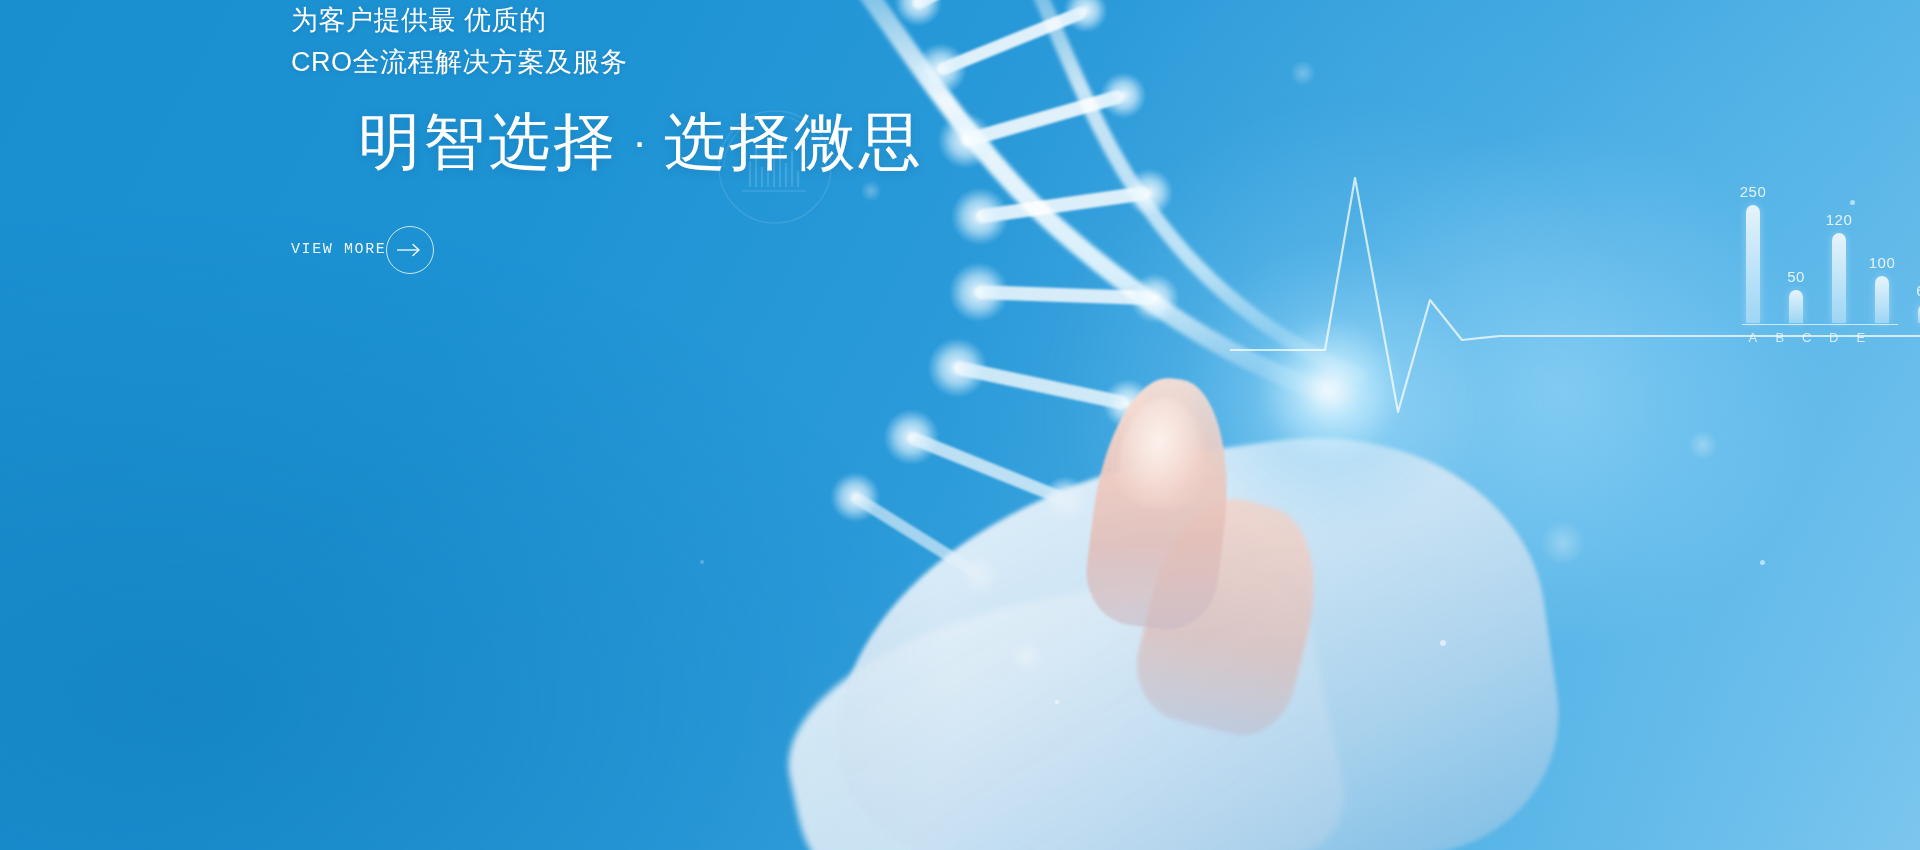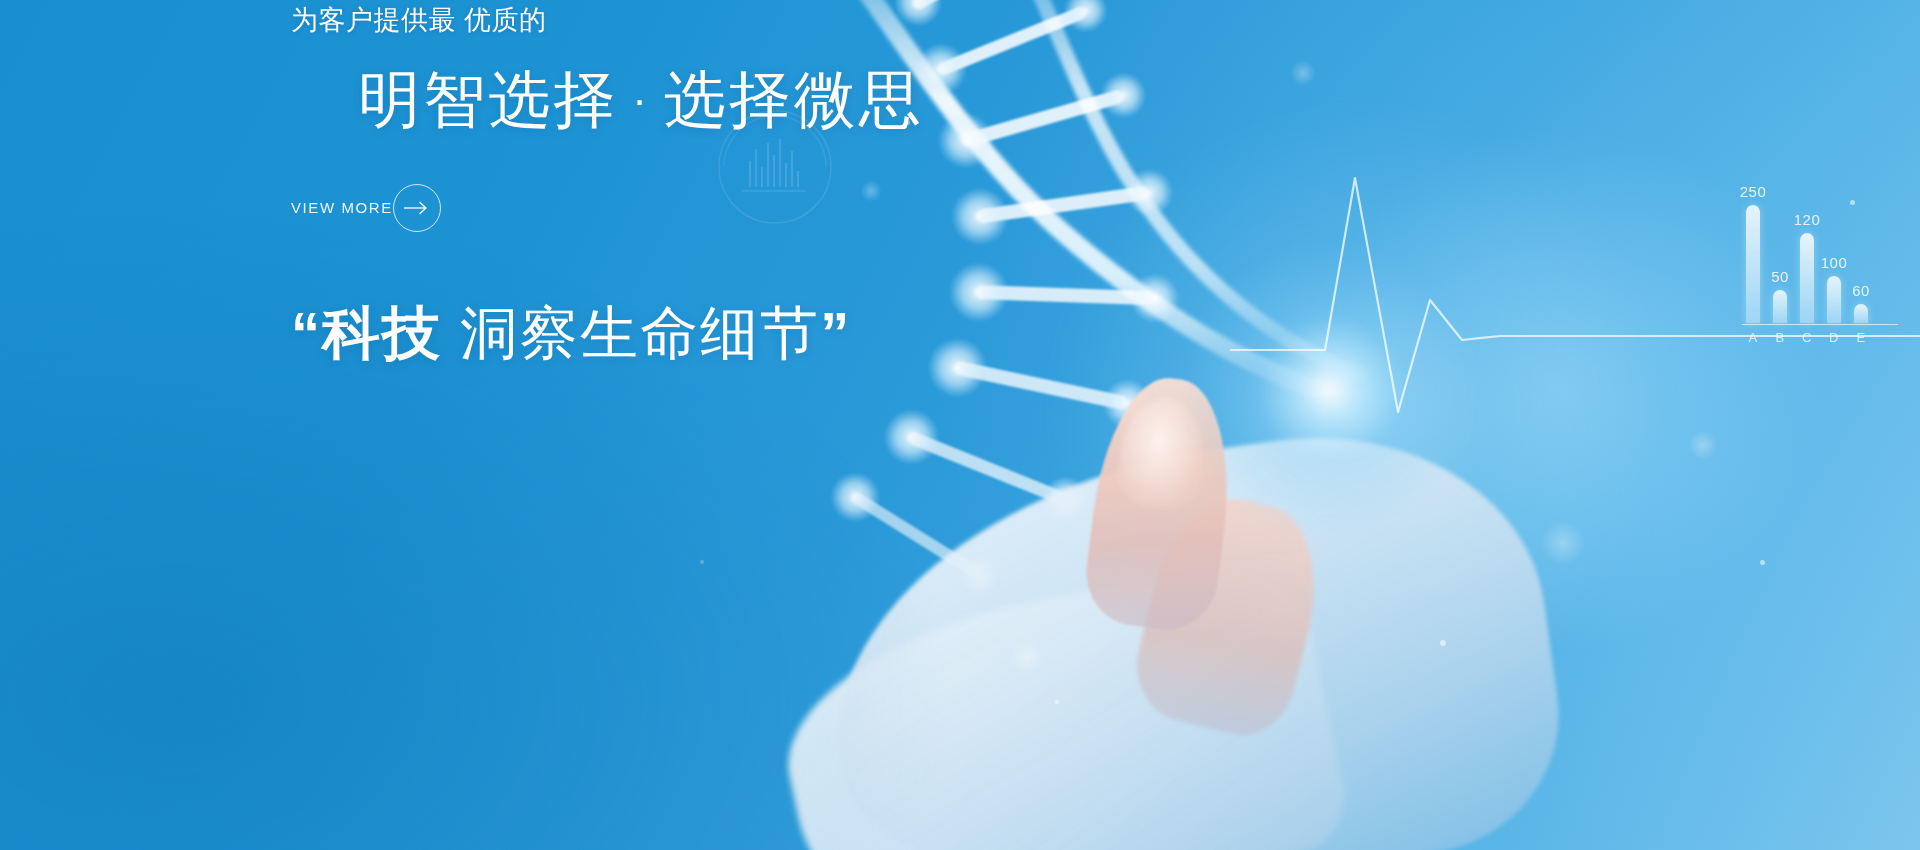--- a/index.html
+++ b/index.html
@@ -149,20 +149,21 @@
     text-align:center;
   }
   .headline .sep { padding:0 14px; font-size:44px; vertical-align:6px; }
 
   .viewmore {
     margin-top:48px;
     display:flex;
     align-items:center;
     width:145px;
     cursor:pointer;
+    font-family:Liberation Mono, monospace;
   }
   .viewmore-label {
     color:rgba(255,255,255,0.92);
     font-size:15px;
     letter-spacing:1.6px;
     font-weight:400;
     white-space:nowrap;
   }
   .viewmore-circle {
     width:48px; height:48px;
@@ -189,21 +190,21 @@
   .chart {
     position:absolute;
     left:1742px; top:160px;
     width:160px; height:185px;
     z-index:15;
     opacity:0.92;
   }
   .chart-plot {
     position:absolute; left:0; bottom:22px;
     width:156px; height:140px;
-    display:flex; align-items:flex-end; gap:13px;
+    display:flex; align-items:flex-end; gap:29px;
     padding-left:4px;
   }
   .bar-wrap { width:14px; position:relative; display:flex; flex-direction:column; justify-content:flex-end; height:100%; }
   .bar {
     width:14px;
     border-radius:8px 8px 0 0;
     background:linear-gradient(180deg, rgba(255,255,255,0.92), rgba(215,240,255,0.55));
     box-shadow:0 0 8px rgba(210,240,255,0.45);
   }
   .bar-value {
@@ -359,37 +360,37 @@
     <div class="dot" style="left:1850px;top:200px;width:5px;height:5px;"></div>
     <div class="dot" style="left:700px;top:560px;width:4px;height:4px;opacity:.5;"></div>
   </div>
 
   <div class="vignette"></div>
 
   <div class="content">
 
     <div class="subtitle">
       <span class="line">为客户提供最 优质的</span>
+      <span class="line">CRO全流程解决方案及服务</span>
     </div>
 
     <div class="headline">
       <span>明智选择</span><span class="sep">·</span><span>选择微思</span>
     </div>
 
     <div class="viewmore">
       <span class="viewmore-label">VIEW MORE</span>
       <span class="viewmore-circle">
         <svg width="26" height="14" viewBox="0 0 26 14">
           <line x1="0" y1="7" x2="22" y2="7" stroke="#ffffff" stroke-width="1.3"></line>
           <polyline points="16,1.5 22,7 16,12.5" fill="none" stroke="#ffffff" stroke-width="1.3" stroke-linecap="round" stroke-linejoin="round"></polyline>
         </svg>
       </span>
     </div>
 
-    <div class="quote"><span class="qm">“</span><b>科技</b><span> 洞察生命细节</span><span class="qm">”</span></div>
 
   </div>
 
   <div class="chart">
     <div class="chart-plot">
         <div class="bar-wrap">
           <div class="bar-value" style="bottom: 118px;">250</div>
           <div class="bar" style="height: 118px;"></div>
         </div>
         <div class="bar-wrap">

